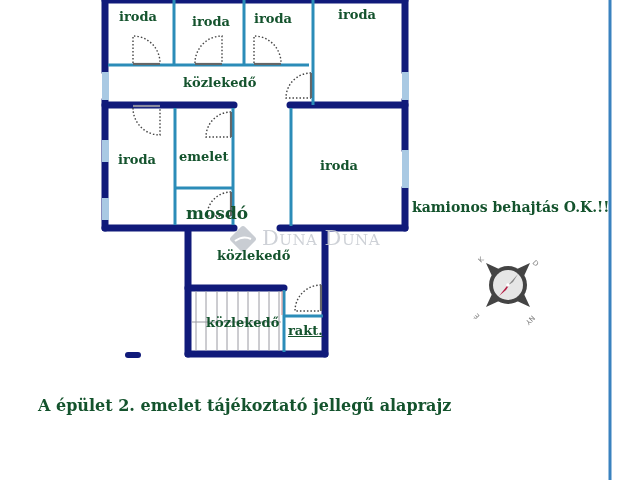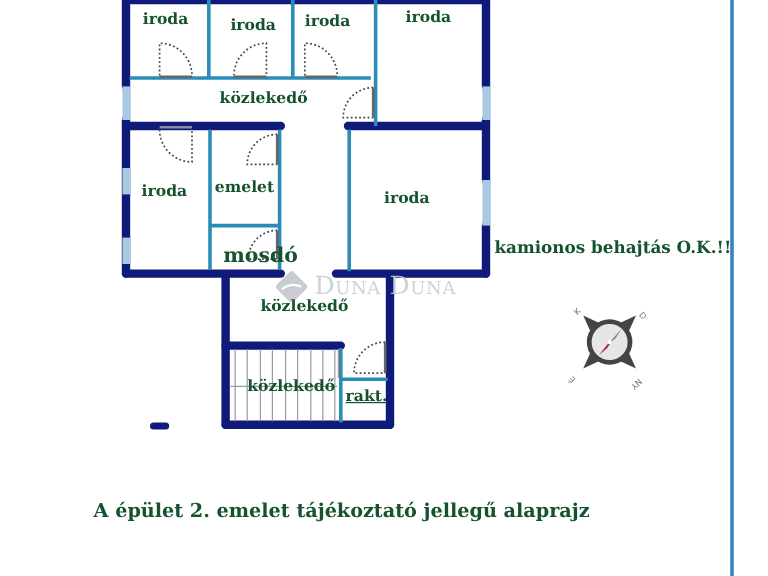--- a/index.html
+++ b/index.html
@@ -149,14 +149,14 @@
   <div class="lbl room" style="left:118px;top:152px;">iroda</div>
   <div class="lbl room" style="left:179px;top:149px;">emelet</div>
   <div class="lbl small" style="left:186px;top:203px;">mosdó</div>
   <div class="lbl room" style="left:320px;top:158px;">iroda</div>
   <div class="lbl room" style="left:217px;top:248px;">közlekedő</div>
   <div class="lbl room" style="left:206px;top:315px;">közlekedő</div>
   <div class="lbl room" style="left:288px;top:323px;text-decoration:underline;">rakt.</div>
 
   <div class="lbl note" style="left:412px;top:171px;margin-top:28px;">kamionos behajtás O.K.!!</div>
 
-  <div class="lbl caption" style="left:38px;top:416px;margin-left:40px;">A épület 2. emelet tájékoztató jellegű alaprajz</div>
+  <div class="lbl caption" style="left:38px;top:396px;">A épület 2. emelet tájékoztató jellegű alaprajz</div>
 </div>
 
 </body></html>

